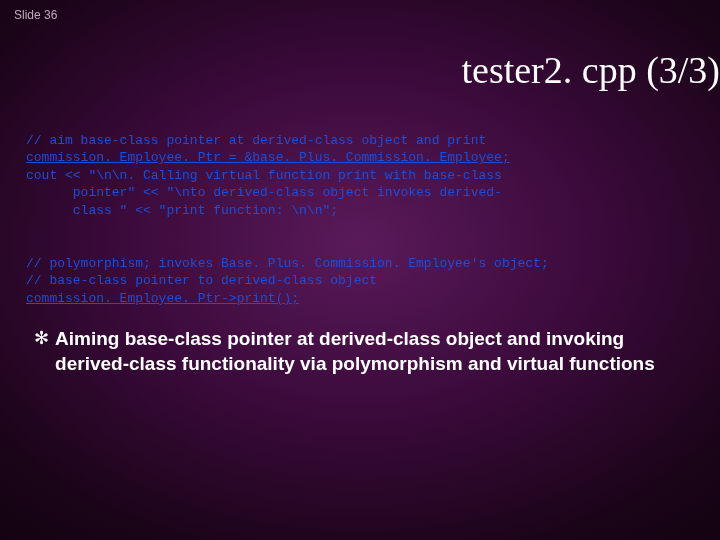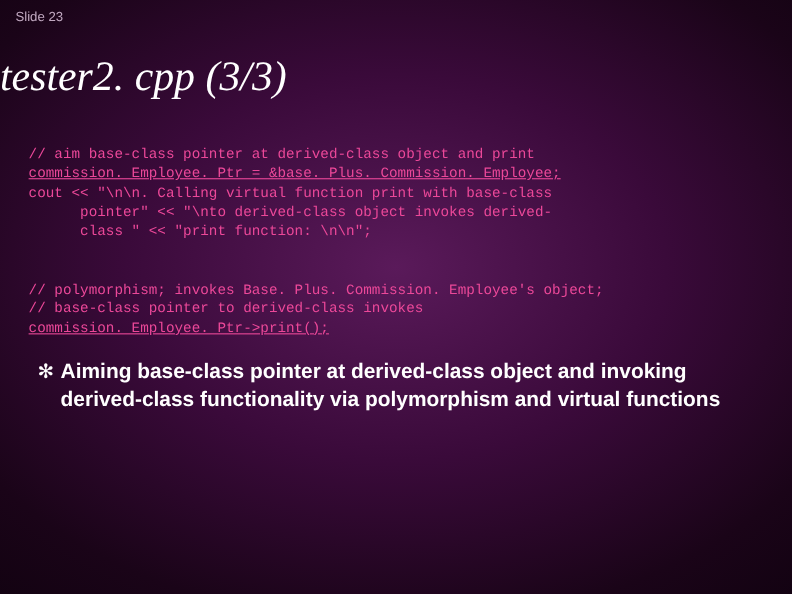--- a/index.html
+++ b/index.html
@@ -11,33 +11,32 @@
     position: relative;
   }
   .slide-num {
     position: absolute;
     top: 8px;
     left: 14px;
     font-size: 12px;
     color: #c0a8c0;
   }
   .title {
-    text-align: left;
+    text-align: right;
     font-family: "Times New Roman", serif;
     font-size: 38px;
     font-weight: normal;
     color: #fff;
     margin-top: 48px;
     margin-bottom: 22px;
-    font-style: italic;
   }
   .code {
     font-family: "Courier New", monospace;
     font-size: 13px;
-    color: #ec4899;
+    color: #1d4ed8;
     line-height: 1.35;
     margin: 0 26px;
     white-space: pre;
   }
   .code .u { text-decoration: underline; }
   .code-block { margin-bottom: 18px; }
   .bullet {
     margin: 20px 34px 0 34px;
     font-size: 19px;
     line-height: 1.3;
@@ -48,34 +47,34 @@
   .bullet .icon {
     font-size: 18px;
     margin-right: 6px;
     line-height: 1.3;
   }
   .bullet .text { flex: 1; font-weight: bold; }
 </style>
 </head>
 <body>
 
-<div class="slide-num">Slide 23</div>
+<div class="slide-num">Slide 36</div>
 
 <h1 class="title">tester2. cpp (3/3)</h1>
 
 <div class="code code-block">
 <span>// aim base-class pointer at derived-class object and print</span>
 <span class="u">commission. Employee. Ptr = &amp;base. Plus. Commission. Employee;</span>
 <span>cout &lt;&lt; "\n\n. Calling virtual function print with base-class</span>
 <span>      pointer" &lt;&lt; "\nto derived-class object invokes derived-</span>
 <span>      class " &lt;&lt; "print function: \n\n";</span>
 </div>
 
 <div class="code code-block">
 <span>// polymorphism; invokes Base. Plus. Commission. Employee's object;</span>
-<span>// base-class pointer to derived-class invokes</span>
+<span>// base-class pointer to derived-class object</span>
 <span class="u">commission. Employee. Ptr-&gt;print();</span>
 </div>
 
 <div class="bullet">
   <span class="icon">✻</span>
   <span class="text">Aiming base-class pointer at derived-class object and invoking derived-class functionality via polymorphism and virtual functions</span>
 </div>
 
 </body></html>

